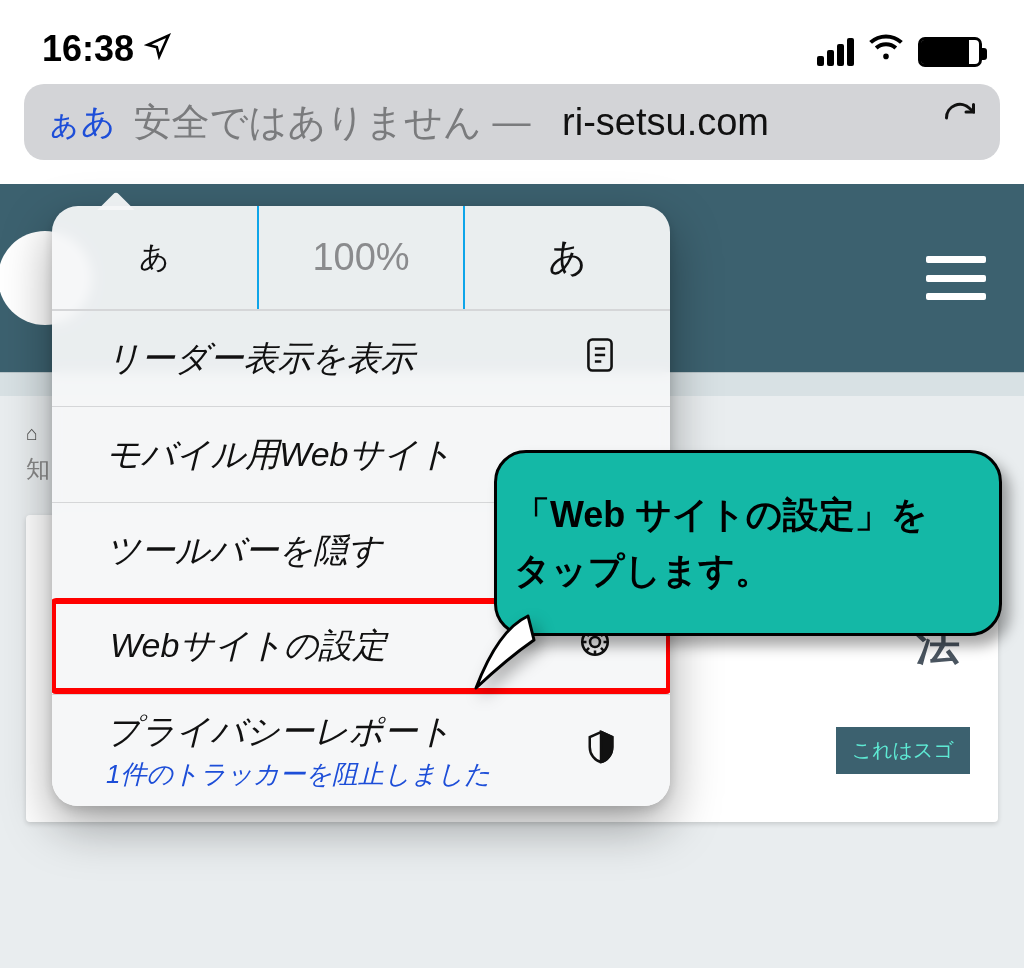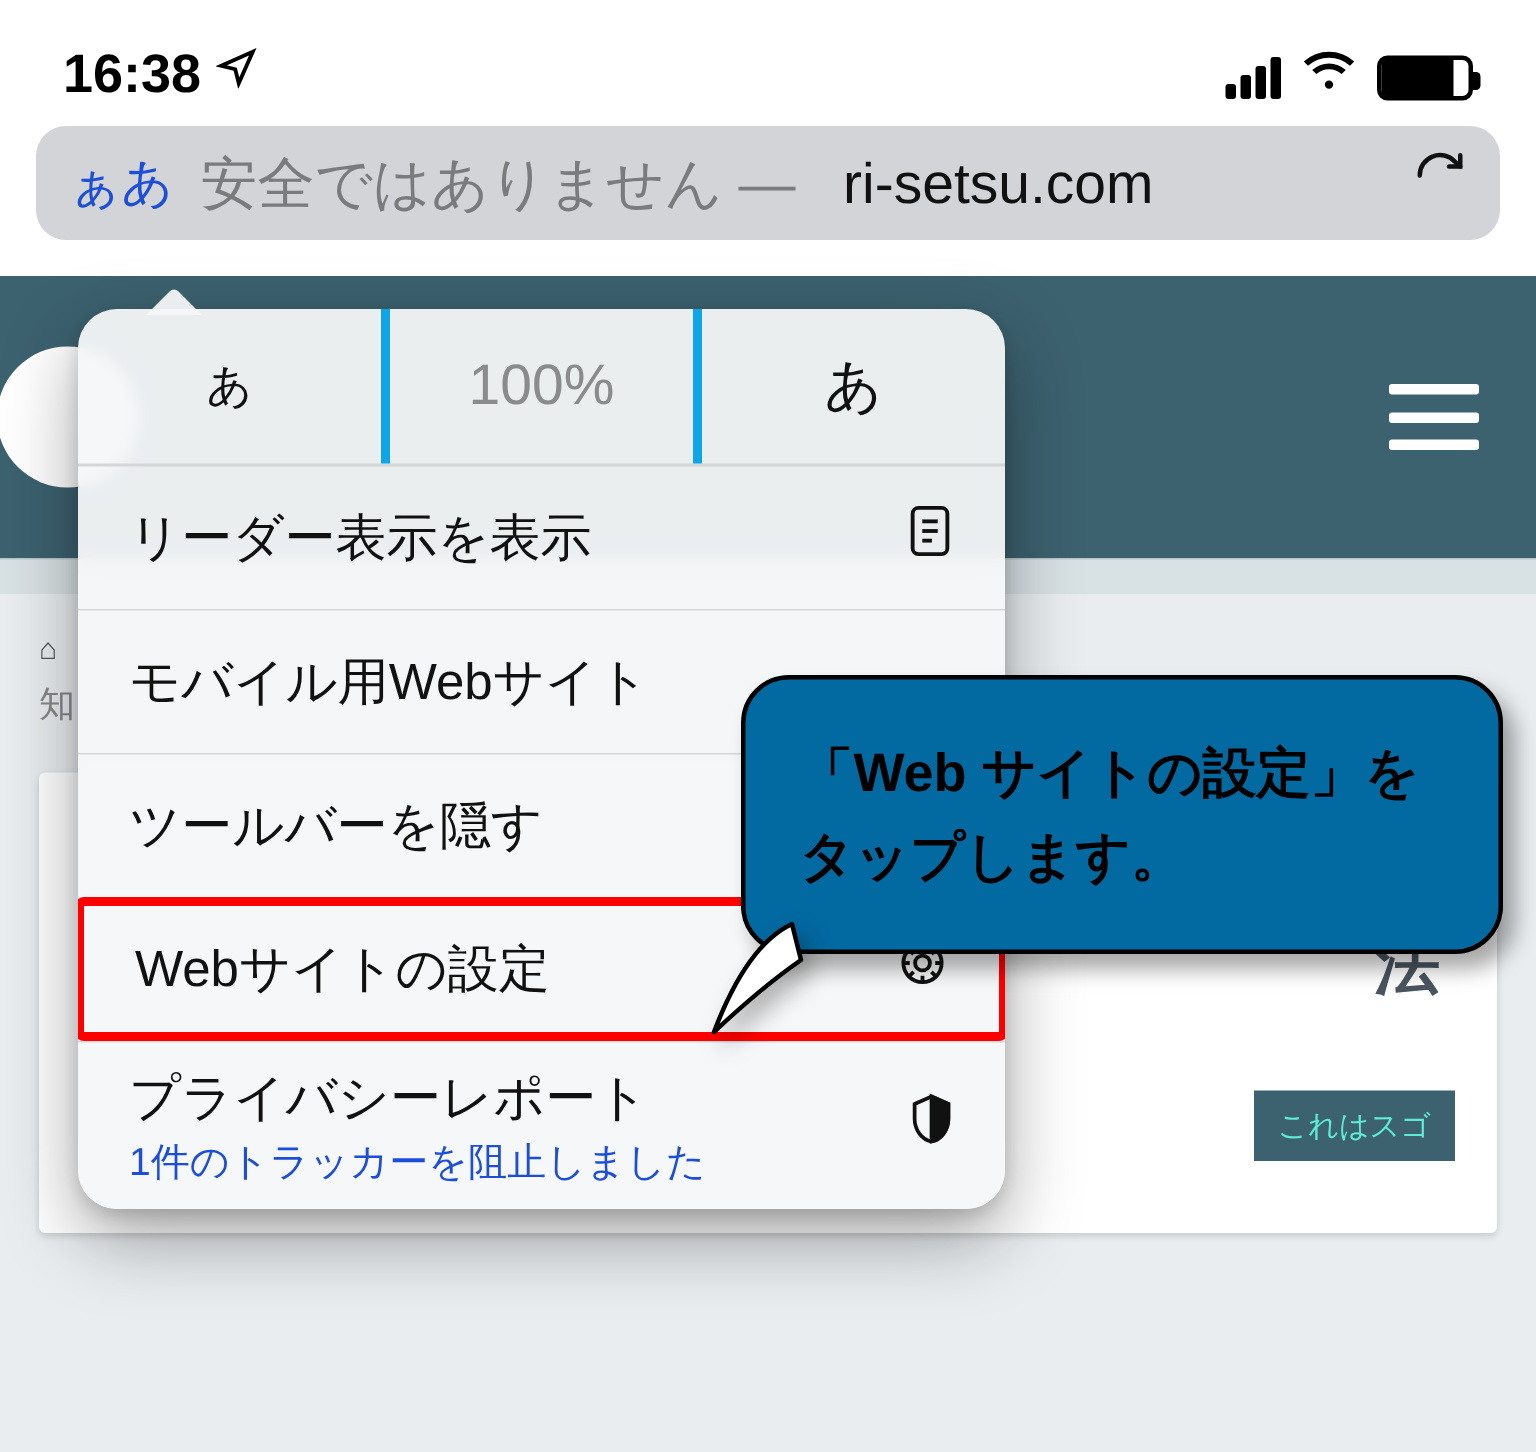--- a/index.html
+++ b/index.html
@@ -84,50 +84,50 @@
   .popup-arrow {
     position:absolute; top:-16px; left:44px; width:40px; height:20px; overflow:hidden;
   }
   .popup-arrow::after{
     content:""; position:absolute; top:8px; left:4px; width:32px; height:32px; background:rgba(245,246,248,0.94); transform:rotate(45deg); border-radius:4px;
   }
   .zoom-row { display:flex; height:104px; border-bottom:1px solid #d5d6d8;}
   .zoom-cell { flex:1; display:flex; align-items:center; justify-content:center; font-size:38px; color:#111;}
   .zoom-cell.small { font-size:30px;}
   .zoom-cell.pct { color:#8a8b8d;}
-  .zoom-cell + .zoom-cell { border-left:6px solid #0ea5e9;}
+  .zoom-cell + .zoom-cell { border-left:2px solid #0ea5e9;}
 
   .menu-item {
     display:flex; align-items:center; justify-content:space-between;
-    padding: 0 34px; height:96px; border-top:1px solid #d5d6d8;
-    font-size:34px; color:#111;
+    padding: 0 54px; height:96px; border-top:1px solid #d5d6d8;
+    font-size:34px; color:#111;font-style:italic;
   }
   .menu-item:first-of-type{ border-top:none;}
   .menu-sub { font-size:26px; color:#1d4ed8; margin-top:2px;}
   .menu-text-block { display:flex; flex-direction:column; justify-content:center;}
   .menu-item.tall { height:112px;}
   .menu-highlight {
     border:6px solid #ff0000;
     border-radius:6px;
     margin:0 -2px;
   }
   .reader-icon-svg, .gear-icon-svg, .shield-icon-svg { flex-shrink:0;}
 
   .popup-inner { border-radius:26px; overflow:hidden;}
 
   
   .callout {
     position:absolute;
     top:450px;
     left:494px;
     width:508px;
-    background:#0369a1;
+    background:#14b8a6;
     border:3px solid #000;
     border-radius:32px;
-    padding:34px 36px;
+    padding:34px 17px;
     font-size:36px;
     font-weight:700;
     line-height:1.55;
     z-index:10;
     box-shadow: 8px 10px 14px rgba(0,0,0,0.35);
   }
   .callout-tail {
     position:absolute;
     top:610px;
     left:468px;

